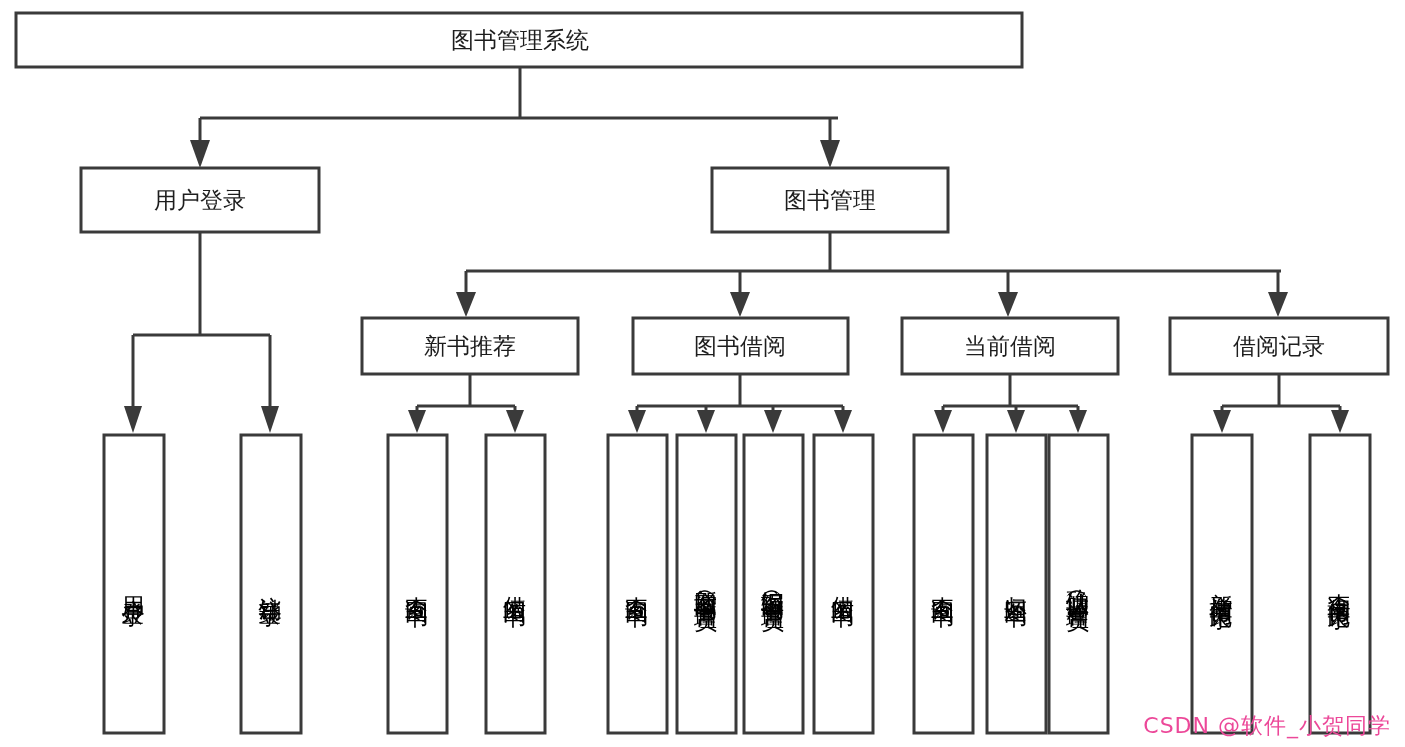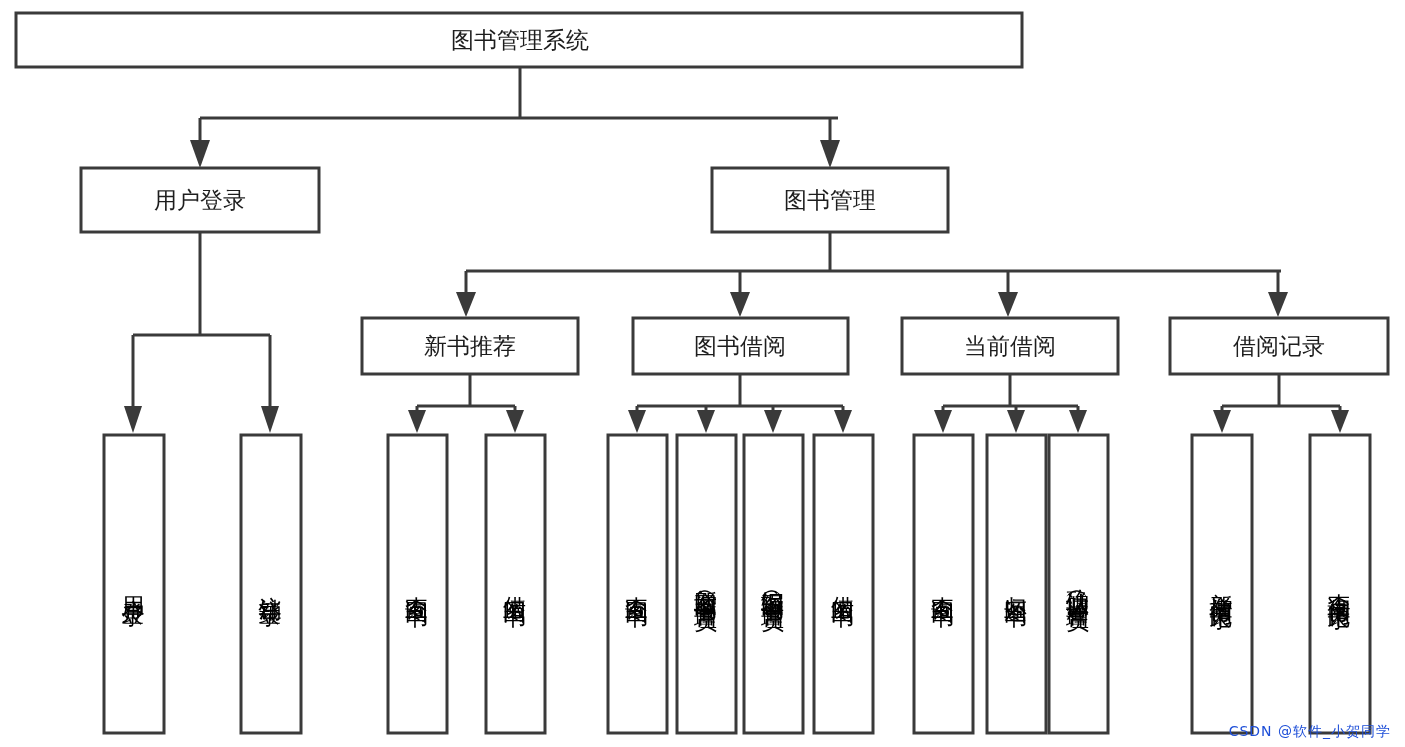--- a/index.html
+++ b/index.html
@@ -54,22 +54,22 @@
   }
   .arrow-head {
     fill: #3a3a3a;
     stroke: none;
   }
   .watermark {
     position: absolute;
     right: 14px;
     bottom: 6px;
     font-family: "DejaVu Sans", "Liberation Sans", sans-serif;
-    font-size: 14px;
-    color: #1d4ed8;
+    font-size: 22px;
+    color: #ec4899;
     letter-spacing: 1px;
     white-space: nowrap;
     pointer-events: none;
   }
 </style>
 </head>
 <body>
 
 <div id="diagram-root">
 <svg class="diagram" viewBox="0 0 1405 747" xmlns="http://www.w3.org/2000/svg">

